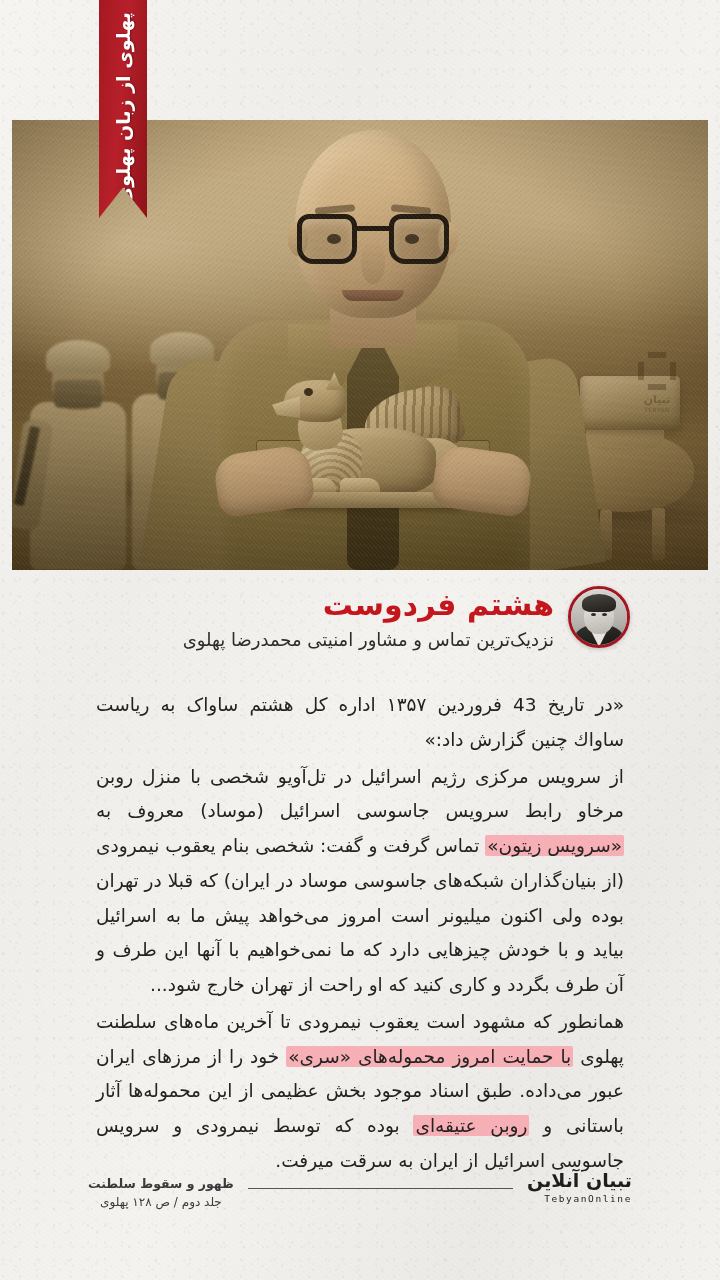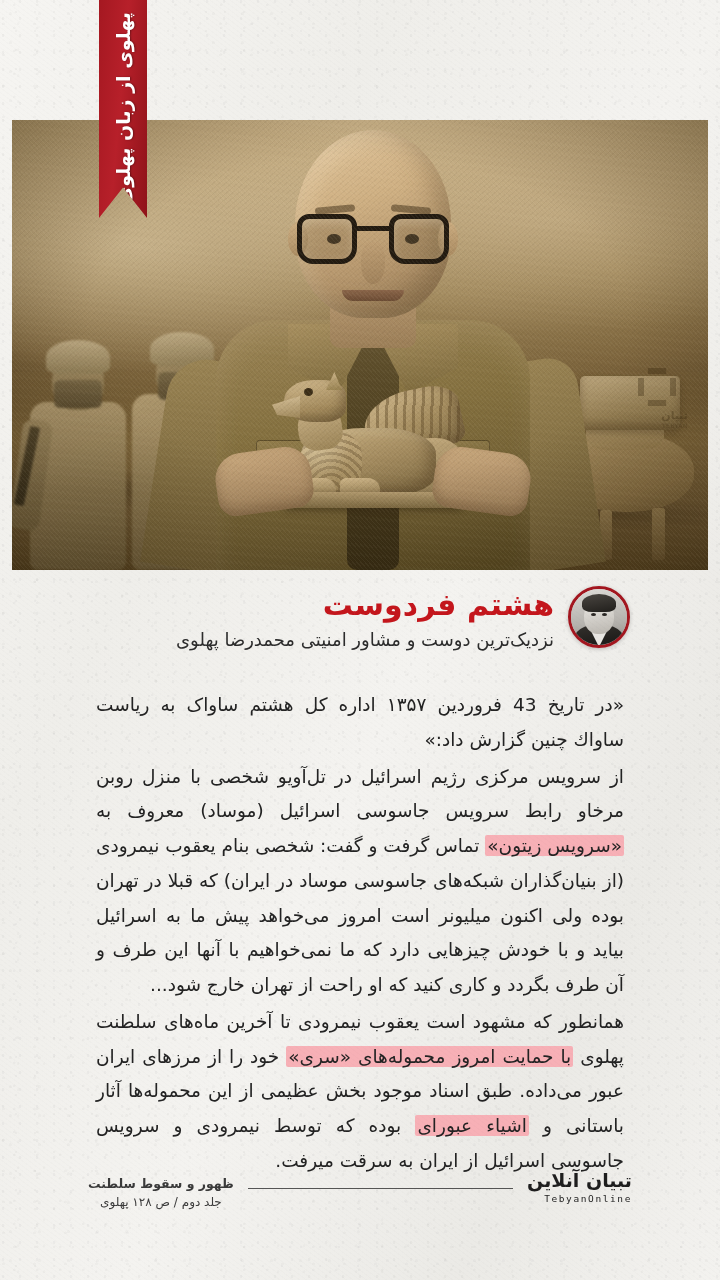--- a/index.html
+++ b/index.html
@@ -324,22 +324,22 @@
   .hero-grain{
     position:absolute; inset:0;
     background:
       repeating-linear-gradient(48deg, rgba(255,240,210,.05) 0 1px, transparent 1px 3px),
       repeating-linear-gradient(-41deg, rgba(50,36,16,.05) 0 1px, transparent 1px 4px);
     pointer-events:none;
   }
 
   
   .hero-watermark{
-    position:absolute; right:20px; top:248px;
-    width:62px; 
+    position:absolute; right:20px; top:232px;
+    width:62px; text-align:center;
     opacity:.34;
     pointer-events:none;
   }
   .wm-mark{
     width:38px; height:38px; margin:0 auto 4px;
     position:relative;
   }
   .wm-mark::before{
     content:"";
     position:absolute; inset:0;
@@ -618,33 +618,33 @@
       <div class="av-bg"></div>
       <div class="av-shoulders"></div>
       <div class="av-shirt"></div>
       <div class="av-head"></div>
       <div class="av-hair"></div>
       <div class="av-eye l"></div>
       <div class="av-eye r"></div>
     </div>
     <div class="name-texts">
       <div class="person-name">هشتم فردوست</div>
-      <div class="person-role">نزدیک‌ترین دوست و مشاور امنیتی محمدرضا پهلوی</div>
+      <div class="person-role">نزدیک‌ترین تماس و مشاور امنیتی محمدرضا پهلوی</div>
     </div>
   </div>
 
   <div class="body-copy">
     <p>
       <span>«در تاریخ 43 فروردین ۱۳۵۷ اداره کل هشتم ساواک به ریاست ساواك چنین گزارش داد:»</span>
     </p>
     <p>
       <span>از سرویس مرکزی رژیم اسرائیل در تل‌آویو شخصی با منزل روبن مرخاو رابط سرویس جاسوسی اسرائیل (موساد) معروف به </span><mark>«سرویس زیتون»</mark><span> تماس گرفت و گفت: شخصی بنام یعقوب نیمرودی (از بنیان‌گذاران شبکه‌های جاسوسی موساد در ایران) که قبلا در تهران بوده ولی اکنون میلیونر است امروز می‌خواهد پیش ما به اسرائیل بیاید و با خودش چیزهایی دارد که ما نمی‌خواهیم با آنها این طرف و آن طرف بگردد و کاری کنید که او راحت از تهران خارج شود...</span>
     </p>
     <p>
-      <span>همانطور که مشهود است یعقوب نیمرودی تا آخرین ماه‌های سلطنت پهلوی </span><mark>با حمایت امروز محموله‌های «سری»</mark><span> خود را از مرزهای ایران عبور می‌داده. طبق اسناد موجود بخش عظیمی از این محموله‌ها آثار باستانی و </span><mark>اشیاء عبور‌ای</mark><span> بوده که توسط نیمرودی و سرویس جاسوسی اسرائیل از ایران به سرقت میرفت.</span>
+      <span>همانطور که مشهود است یعقوب نیمرودی تا آخرین ماه‌های سلطنت پهلوی </span><mark>با حمایت امروز محموله‌های «سری»</mark><span> خود را از مرزهای ایران عبور می‌داده. طبق اسناد موجود بخش عظیمی از این محموله‌ها آثار باستانی و </span><mark>روبن عتیقه‌ای</mark><span> بوده که توسط نیمرودی و سرویس جاسوسی اسرائیل از ایران به سرقت میرفت.</span>
     </p>
   </div>
 
   <div class="footer">
     <div class="brand">
       <div class="brand-fa">تبیان آنلاین</div>
       <div class="brand-en">TebyanOnline</div>
     </div>
     <div class="foot-rule"></div>
     <div class="src-block">

